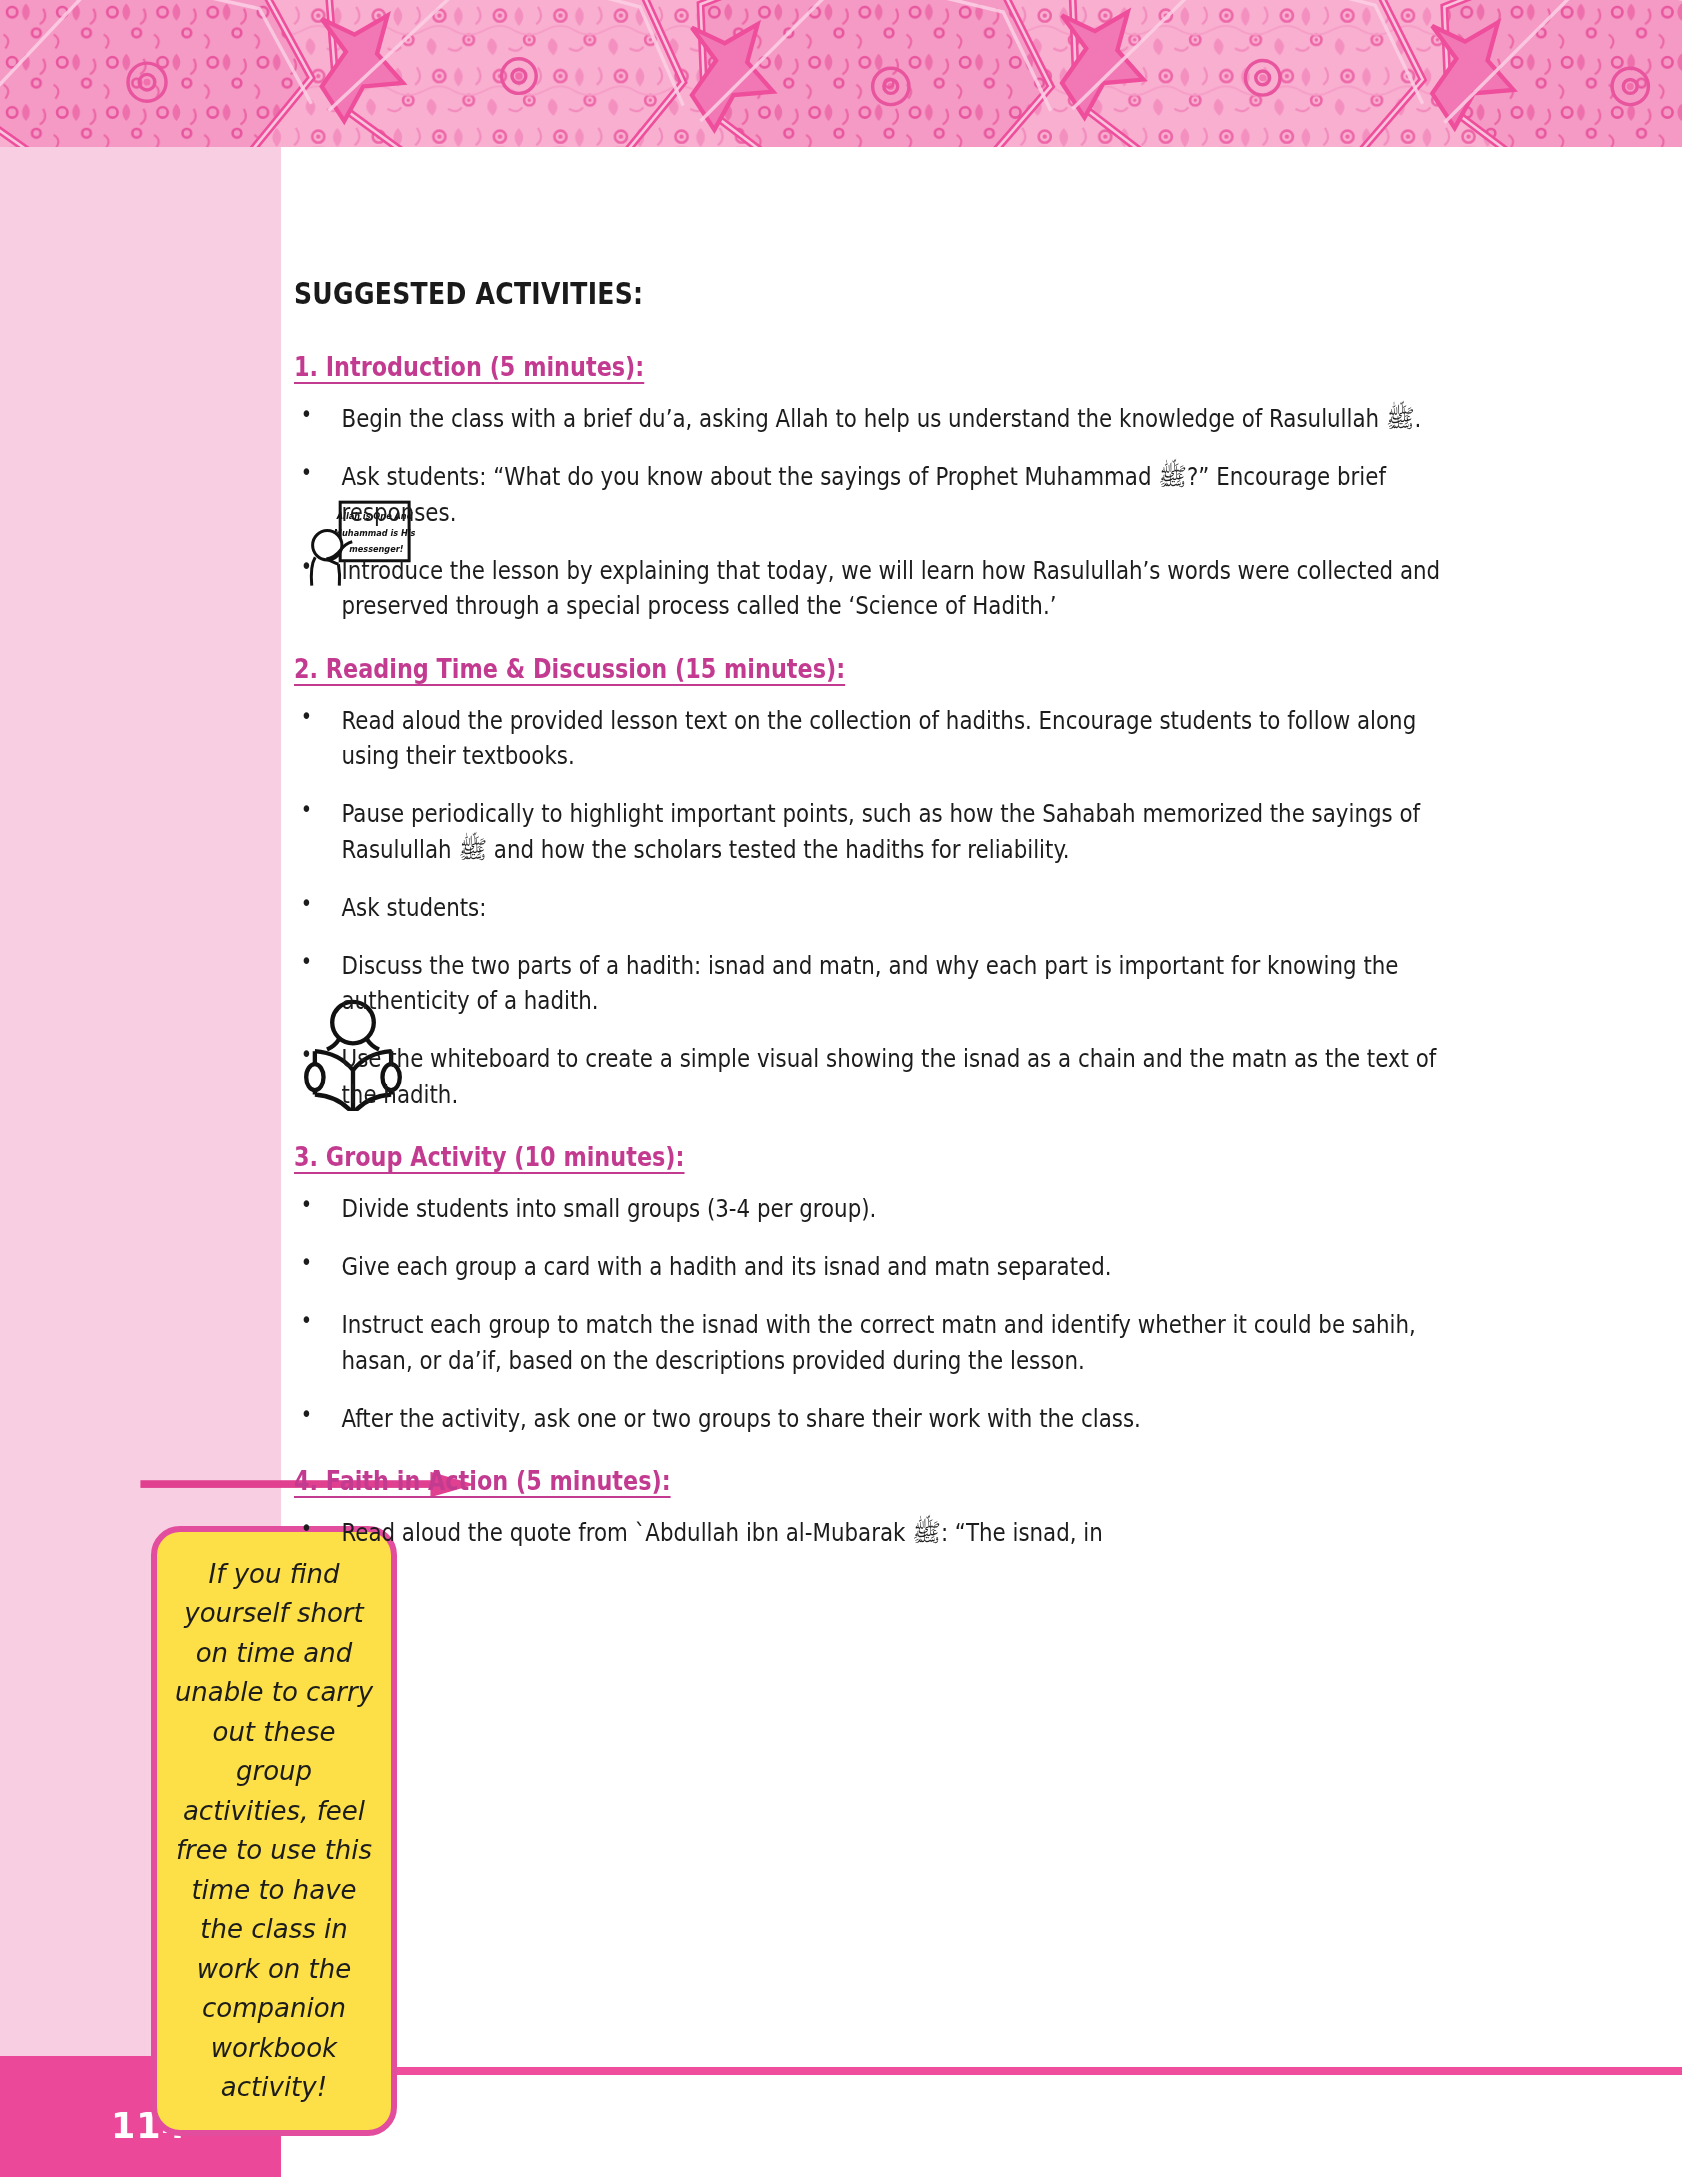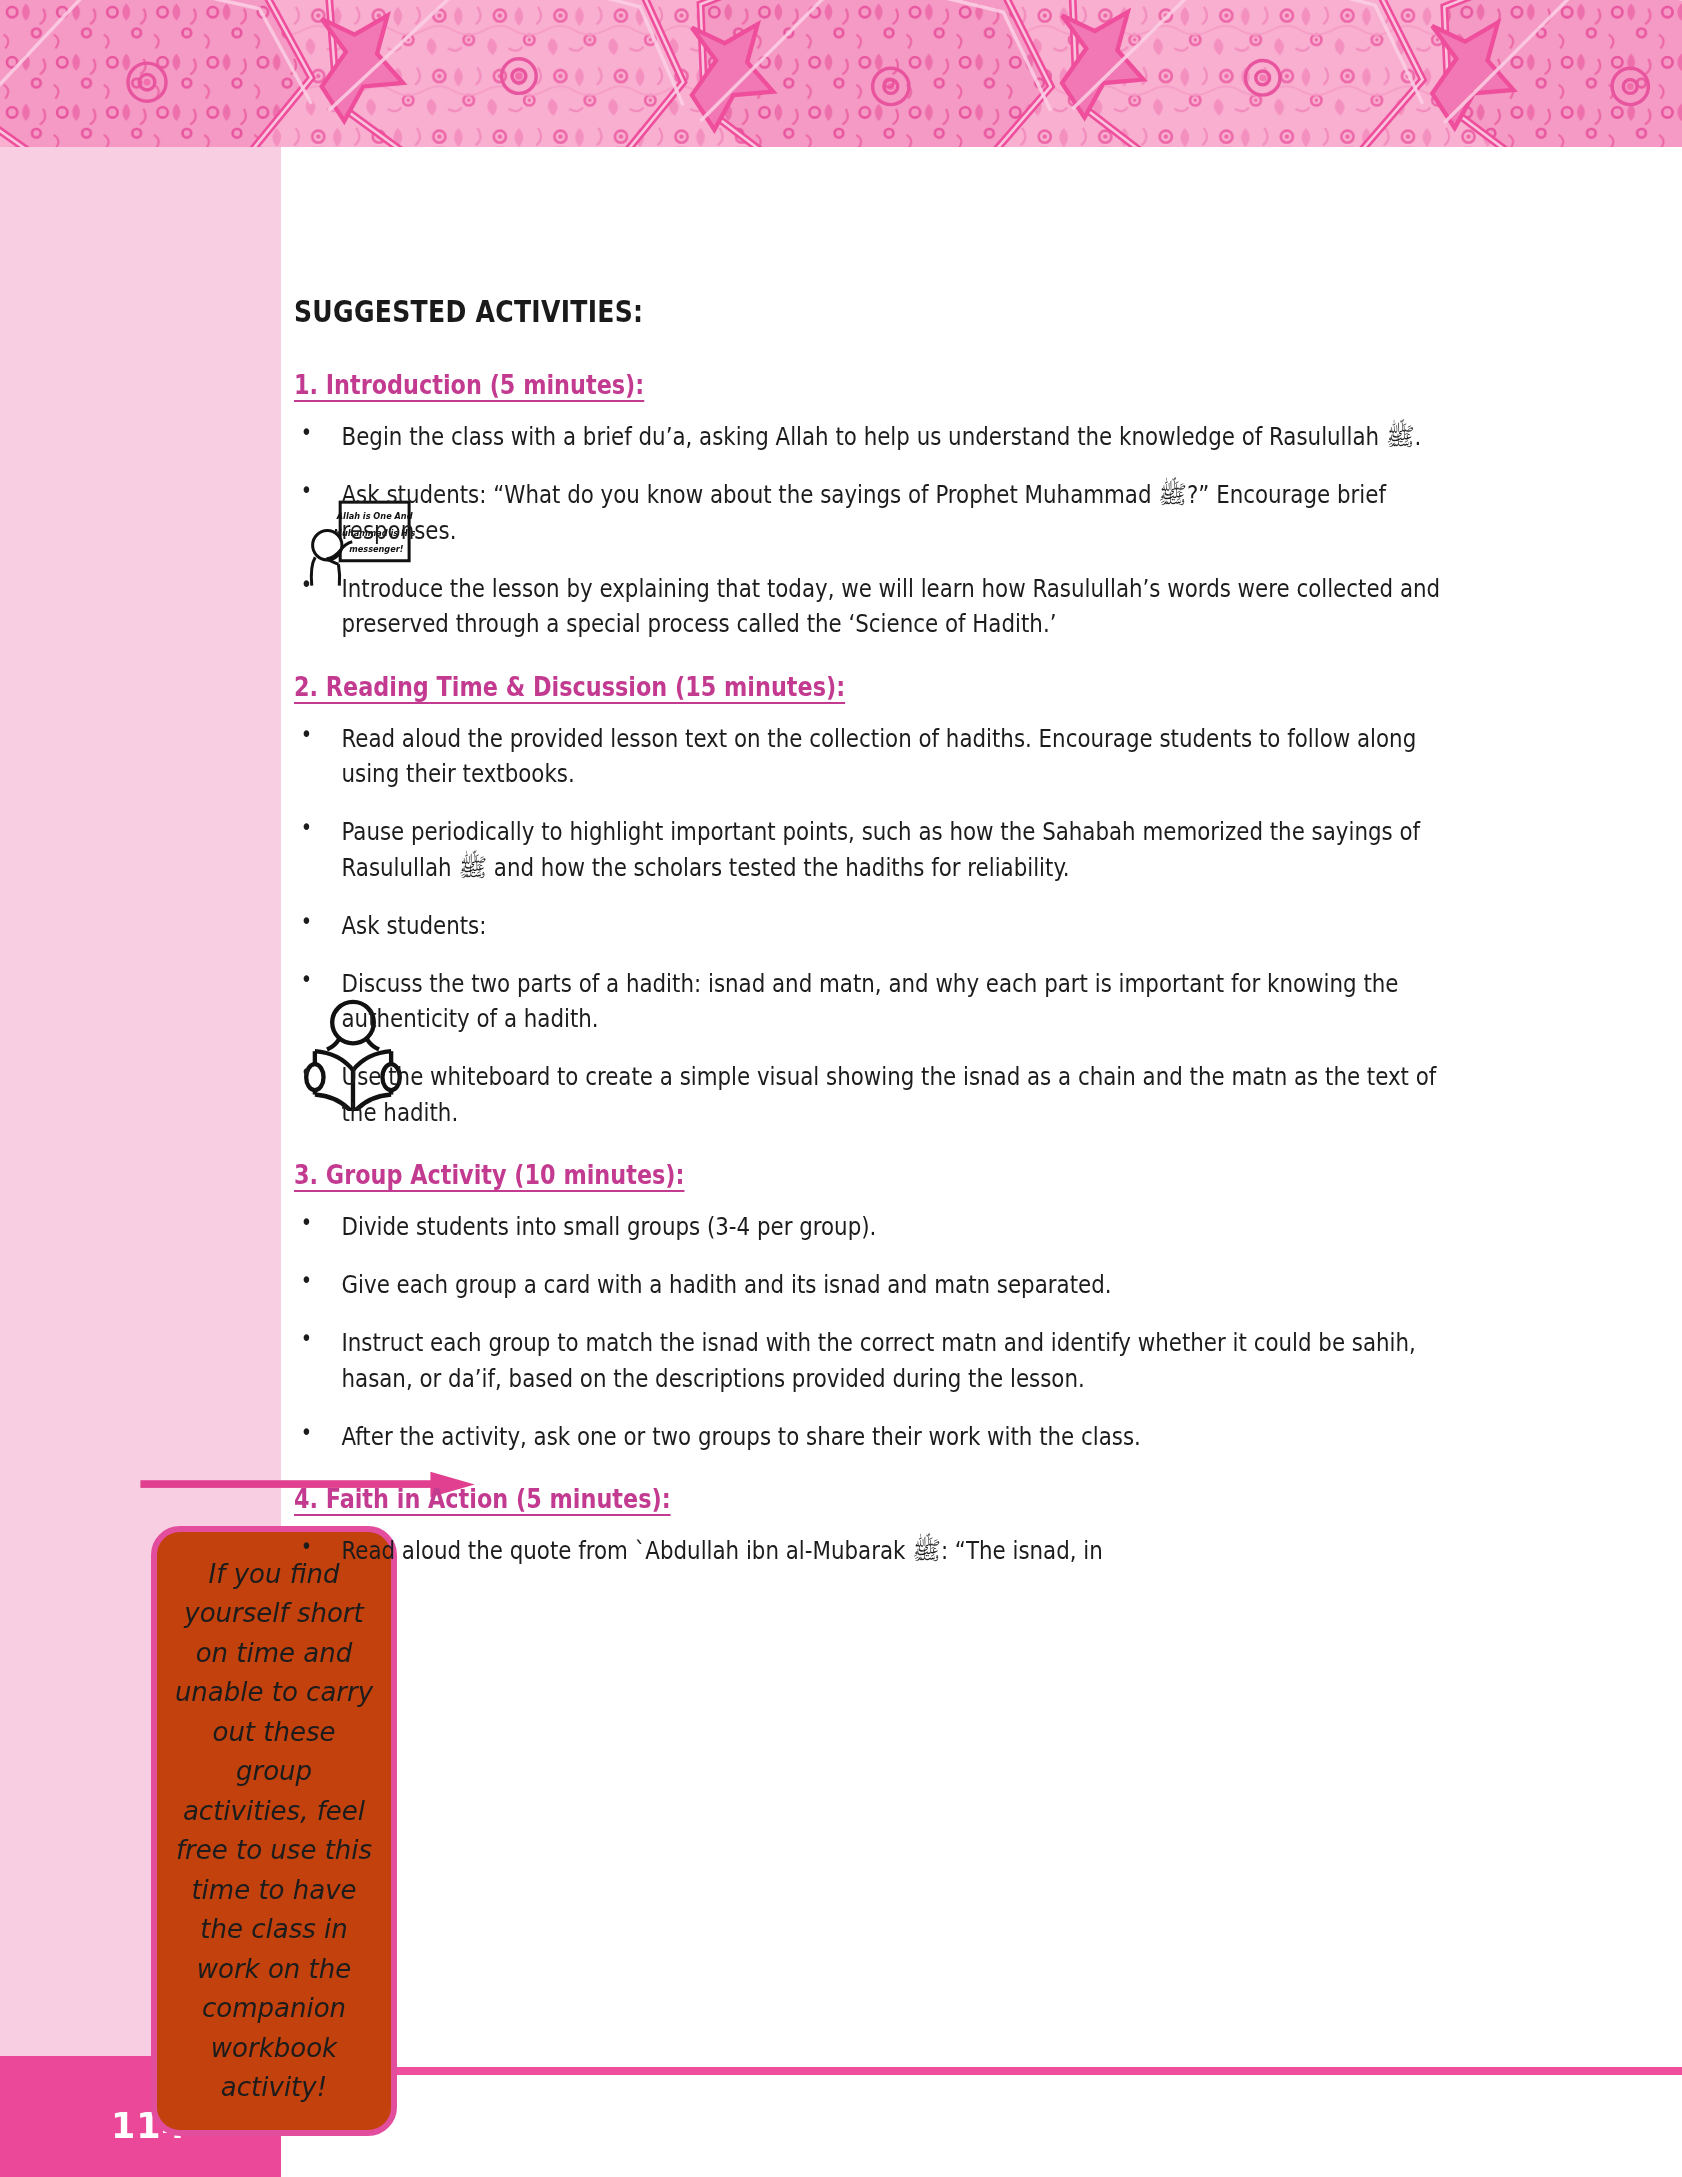--- a/index.html
+++ b/index.html
@@ -35,21 +35,21 @@
     font-family:"DejaVu Sans", sans-serif;
     letter-spacing:0.9px;
   }
   #footer-rule{
     position:absolute;left:281px;top:2067px;width:1402px;height:7.8px;
     background:#EE4E9B;
   }
 
   
   #content{
-    position:absolute;left:294px;top:294px;width:1228px;
+    position:absolute;left:294px;top:276px;width:1228px;
   }
 
   h1.section-title{
     margin:0 0 40px 0;
     font-family:"DejaVu Sans Condensed","Liberation Sans", sans-serif;
     font-size:30px;font-weight:bold;color:#1a1a1a;
     letter-spacing:0.3px;
     transform:scaleX(.93);transform-origin:left center;
   }
 
@@ -102,21 +102,21 @@
   
   #arrow{
     position:absolute;left:138px;top:1470px;width:346px;height:29px;
   }
 
   
   #callout{
     position:absolute;left:151px;top:1526px;width:246px;
     border:6px solid #E34D9D;
     border-radius:29px;
-    background:#c2410c;
+    background:#fde047;
     padding:22.5px 14px 22.5px 14px;
     box-sizing:border-box;
     text-align:center;
     font-style:italic;
     font-size:26px;
     line-height:1.52;
     color:#1c1c1c;
     font-family:"DejaVu Sans","Liberation Sans", sans-serif;
   }
 </style>

